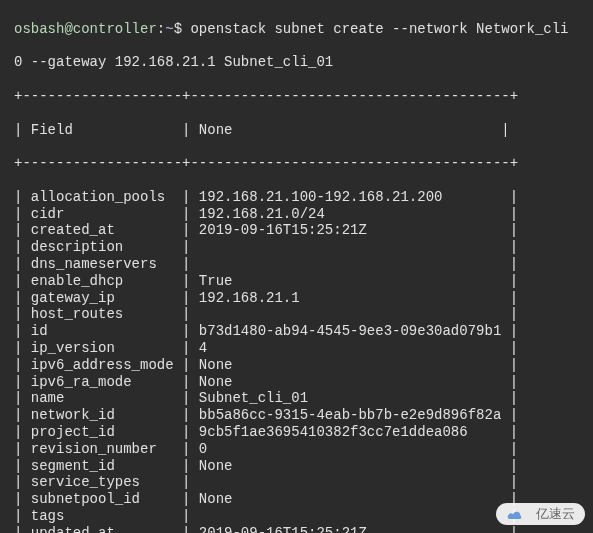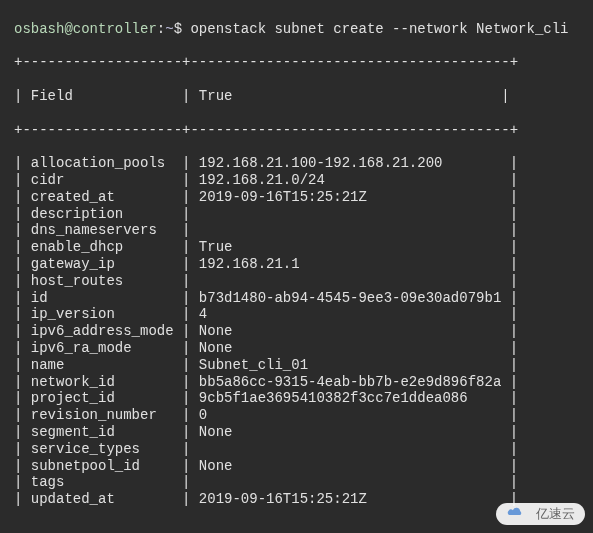--- a/index.html
+++ b/index.html
@@ -44,39 +44,40 @@
       position: absolute;
       right: 8px;
       bottom: 8px;
       background: rgba(255, 255, 255, 0.9);
       border-radius: 14px;
       padding: 3px 10px;
       font-family: sans-serif;
       font-size: 13px;
       color: #666;
       display: flex;
-      align-items: flex-start;
+      align-items: flex-end;
       gap: 12px;
     }
     .cloud-icon {
       width: 18px;
       height: 12px;
       position: relative;
     }
     .cloud-icon svg {
       fill: #6899d8;
     }
   </style>
 </head>
 <body>
 
 <div class="terminal">
 <div class="prompt-line"><span class="user-host">osbash@controller</span>:<span class="path">~</span><span>$</span> <span class="cmd">openstack subnet create --network Network_cli</span></div>
+<div class="prompt-line"><span class="cmd">0 --gateway 192.168.21.1 Subnet_cli_01</span></div>
 <div class="table-line">+-------------------+--------------------------------------+</div>
-<div class="table-line">| Field             | True                                |</div>
+<div class="table-line">| Field             | None                                |</div>
 <div class="table-line">+-------------------+--------------------------------------+</div>
 <div id="table-rows"><div class="table-line">| allocation_pools  | 192.168.21.100-192.168.21.200        |</div><div class="table-line">| cidr              | 192.168.21.0/24                      |</div><div class="table-line">| created_at        | 2019-09-16T15:25:21Z                 |</div><div class="table-line">| description       |                                      |</div><div class="table-line">| dns_nameservers   |                                      |</div><div class="table-line">| enable_dhcp       | True                                 |</div><div class="table-line">| gateway_ip        | 192.168.21.1                         |</div><div class="table-line">| host_routes       |                                      |</div><div class="table-line">| id                | b73d1480-ab94-4545-9ee3-09e30ad079b1 |</div><div class="table-line">| ip_version        | 4                                    |</div><div class="table-line">| ipv6_address_mode | None                                 |</div><div class="table-line">| ipv6_ra_mode      | None                                 |</div><div class="table-line">| name              | Subnet_cli_01                        |</div><div class="table-line">| network_id        | bb5a86cc-9315-4eab-bb7b-e2e9d896f82a |</div><div class="table-line">| project_id        | 9cb5f1ae3695410382f3cc7e1ddea086     |</div><div class="table-line">| revision_number   | 0                                    |</div><div class="table-line">| segment_id        | None                                 |</div><div class="table-line">| service_types     |                                      |</div><div class="table-line">| subnetpool_id     | None                                 |</div><div class="table-line">| tags              |                                      |</div><div class="table-line">| updated_at        | 2019-09-16T15:25:21Z                 |</div></div>
 
 
 </div>
 
 <div class="watermark">
   <span class="cloud-icon">
     <svg viewBox="0 0 24 16">
         <path d="M19 7a5 5 0 0 0-9.7-1.3A4 4 0 0 0 4 12h15a3 3 0 0 0 0-5z"></path>

